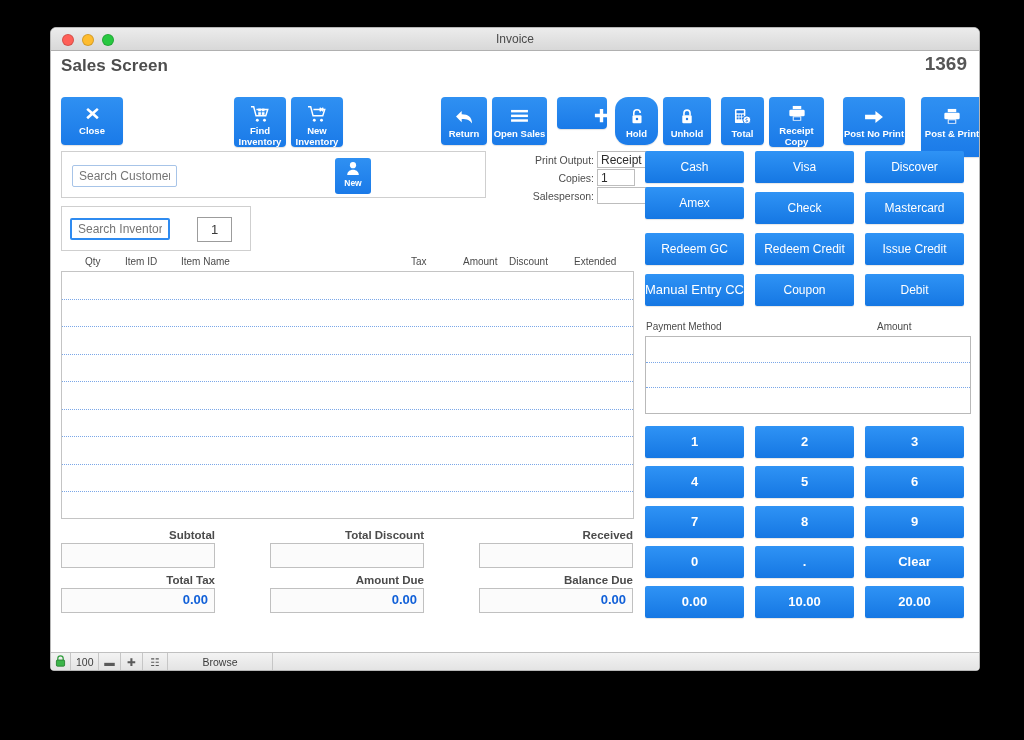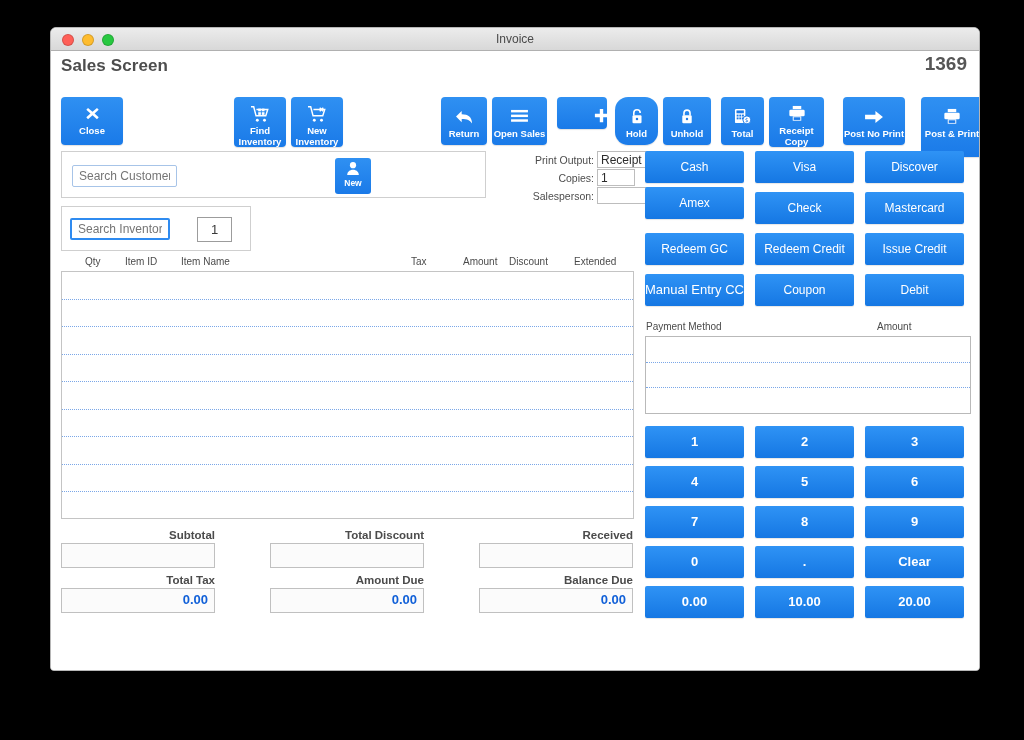--- a/index.html
+++ b/index.html
@@ -551,16 +551,30 @@
         <div class="keybtn" style="left:220px; top:355px;">9</div>
         <div class="keybtn" style="left:0px;   top:395px;">0</div>
         <div class="keybtn" style="left:110px; top:395px;">.</div>
         <div class="keybtn" style="left:220px; top:395px;">Clear</div>
         <div class="keybtn" style="left:0px;   top:435px;">0.00</div>
         <div class="keybtn" style="left:110px; top:435px;">10.00</div>
         <div class="keybtn" style="left:220px; top:435px;">20.00</div>
       </div>
 
 
+      <div id="osbar">
+        <div class="osseg" id="os-lock">
+          <svg width="11" height="12" viewBox="0 0 11 12" style="vertical-align:-1px;">
+            <path d="M2.8 5.2V3.6a2.7 2.7 0 0 1 5.4 0v1.6" stroke="#2d9b3a" stroke-width="1.2" fill="none"></path>
+            <rect x="1.4" y="5" width="8.2" height="6.2" rx="1" fill="#3cb54a" stroke="#1f7a2a" stroke-width=".8"></rect>
+          </svg>
+        </div>
+        <div class="osseg" id="os-zoomval">100</div>
+        <div class="osseg" id="os-zoomout">▬</div>
+        <div class="osseg" id="os-zoomin">✚</div>
+        <div class="osseg" id="os-panel">☷</div>
+        <div class="osseg" id="os-mode">Browse</div>
+        <div class="osseg" id="os-rest"></div>
+      </div>
 
     </div>
   </div>
 </div>
 
 </body></html>

